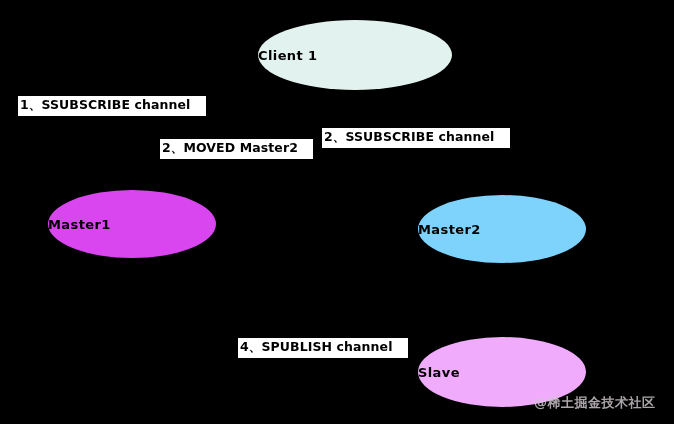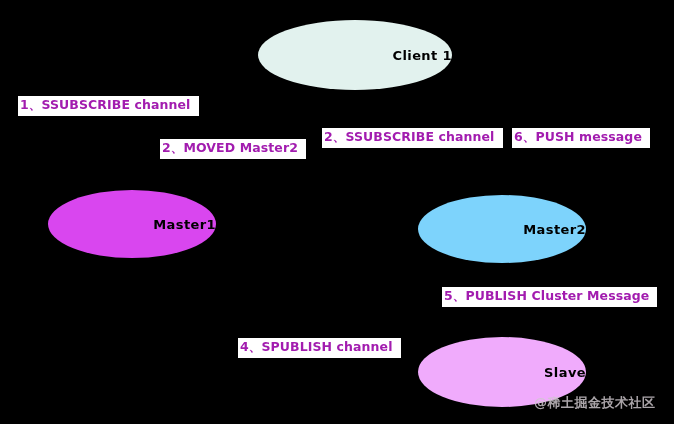--- a/index.html
+++ b/index.html
@@ -16,43 +16,43 @@
     width: 674px;
     height: 424px;
     background: #000000;
     overflow: hidden;
   }
   .node {
     position: absolute;
     border-radius: 50%;
     display: flex;
     align-items: center;
-    justify-content: flex-end;
+    justify-content: flex-start;
     box-sizing: border-box;
   }
   .node-label {
     font-family: "DejaVu Sans", sans-serif;
     font-size: 13px;
     font-weight: 700;
     color: #000000;
     letter-spacing: 0.4px;
     white-space: nowrap;
     text-align: center;
     line-height: 1;
   }
   .edge-label {
     position: absolute;
     background: #ffffff;
-    color: #a21caf;
+    color: #000000;
     font-family: "DejaVu Sans", sans-serif;
     font-size: 12.5px;
     font-weight: 700;
     line-height: 1.35;
     white-space: nowrap;
-    padding: 1px 8px 2px 2px;
+    padding: 1px 15px 2px 2px;
     box-sizing: border-box;
     letter-spacing: 0.1px;
   }
   .watermark {
     position: absolute;
     font-family: "DejaVu Sans", sans-serif;
     font-size: 13px;
     font-weight: 700;
     color: #cfc8cd;
     opacity: 0.82;
@@ -80,21 +80,19 @@
   <div class="node" style="left:418px; top:337px; width:168px; height:70px; background:#f0abfc;">
     <span class="node-label">Slave</span>
   </div>
 
   <div class="edge-label" style="left:18px; top:96px;">1、SSUBSCRIBE channel</div>
 
   <div class="edge-label" style="left:160px; top:139px;">2、MOVED Master2</div>
 
   <div class="edge-label" style="left:322px; top:128px;">2、SSUBSCRIBE channel</div>
 
-  <div class="edge-label" style="left:512px; top:128px;">6、PUSH message</div>
 
-  <div class="edge-label" style="left:442px; top:287px;">5、PUBLISH Cluster Message</div>
 
   <div class="edge-label" style="left:238px; top:338px;">4、SPUBLISH channel</div>
 
   <div class="watermark" style="left:534px; top:394px;">@稀土掘金技术社区</div>
 
 </div>
 
 </body></html>

